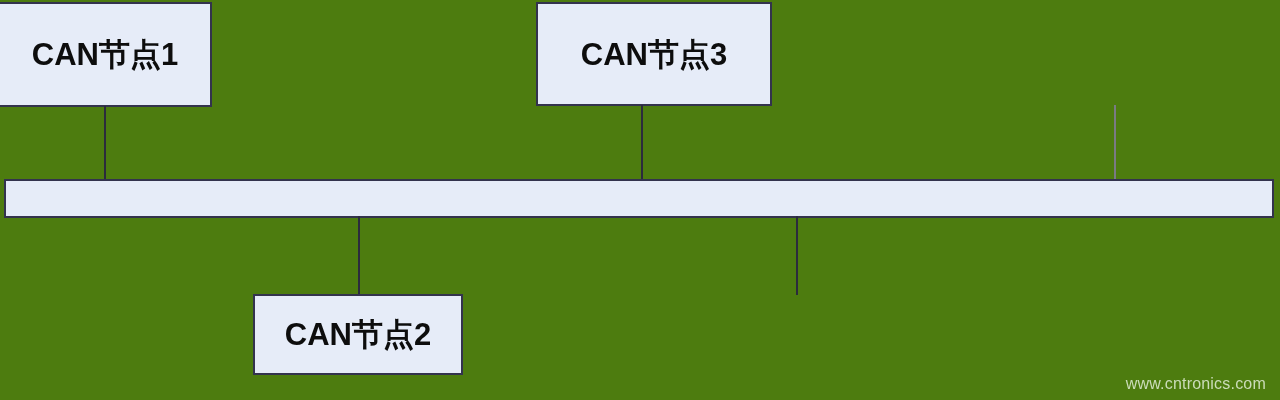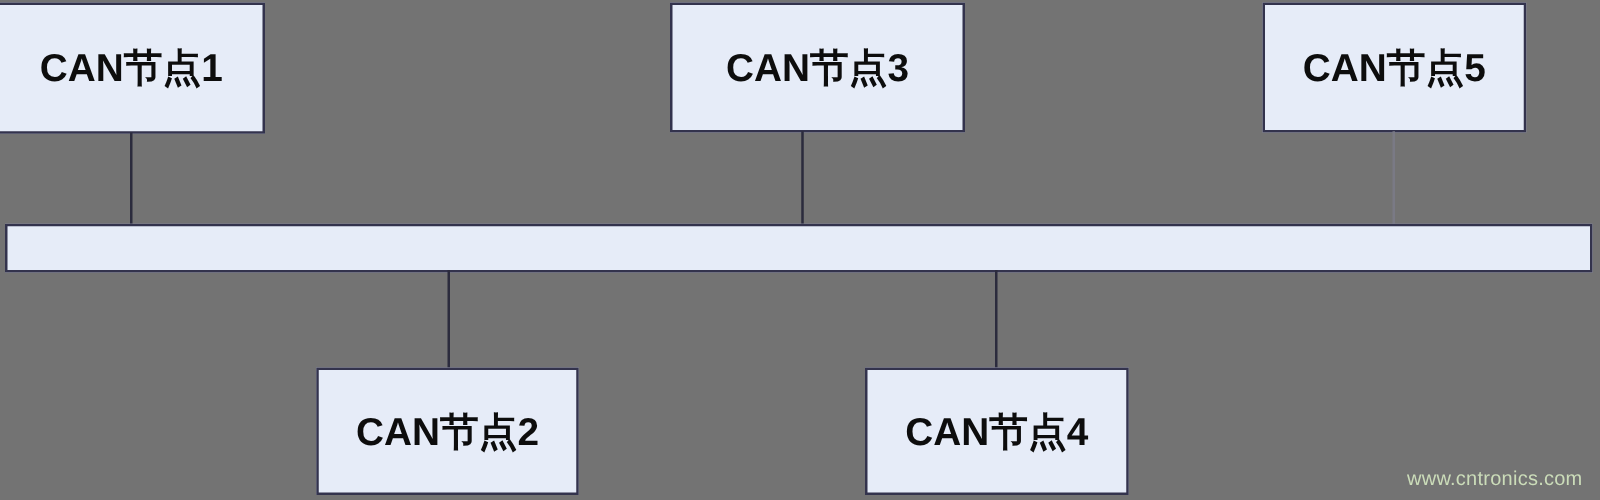--- a/index.html
+++ b/index.html
@@ -7,21 +7,21 @@
     padding: 0;
     background: #ffffff;
   }
   body {
     font-family: "Liberation Sans", "DejaVu Sans", sans-serif;
   }
   #canvas {
     position: relative;
     width: 1280px;
     height: 400px;
-    background: #737373;
+    background: #4d7c0f;
     overflow: hidden;
   }
 
   
   .node {
     position: absolute;
     box-sizing: border-box;
     background: #e6ecf8;
     border: 2px solid #33334d;
     display: flex;
@@ -34,21 +34,21 @@
     color: #0d0d0d;
     letter-spacing: 0px;
     white-space: nowrap;
     line-height: 1;
   }
 
   
   #node1 { left: -2px;   top: 2px;   width: 214px; height: 105px; }
   #node3 { left: 536px;  top: 2px;   width: 236px; height: 104px; }
   #node5 { left: 1010px; top: 2px;   width: 211px; height: 104px; }
-  #node2 { left: 253px;  top: 294px; width: 210px; height: 102px; }
+  #node2 { left: 253px;  top: 294px; width: 210px; height: 81px; }
   #node4 { left: 692px;  top: 294px; width: 211px; height: 102px; }
 
   
   #bus {
     position: absolute;
     left: 4px;
     top: 179px;
     width: 1270px;
     height: 39px;
     box-sizing: border-box;
@@ -88,38 +88,32 @@
 <div id="canvas">
 
   <div class="node" id="node1">
     <span class="node-label">CAN节点1</span>
   </div>
 
   <div class="node" id="node3">
     <span class="node-label">CAN节点3</span>
   </div>
 
-  <div class="node" id="node5">
-    <span class="node-label">CAN节点5</span>
-  </div>
 
   <div class="connector" id="conn1"></div>
   <div class="connector" id="conn3"></div>
   <div class="connector grayed" id="conn5"></div>
 
   <div id="bus">
     <span></span>
   </div>
 
   <div class="connector" id="conn2"></div>
   <div class="connector" id="conn4"></div>
 
   <div class="node" id="node2">
     <span class="node-label">CAN节点2</span>
   </div>
 
-  <div class="node" id="node4">
-    <span class="node-label">CAN节点4</span>
-  </div>
 
   <div id="watermark">www.cntronics.com</div>
 
 </div>
 
 </body></html>

